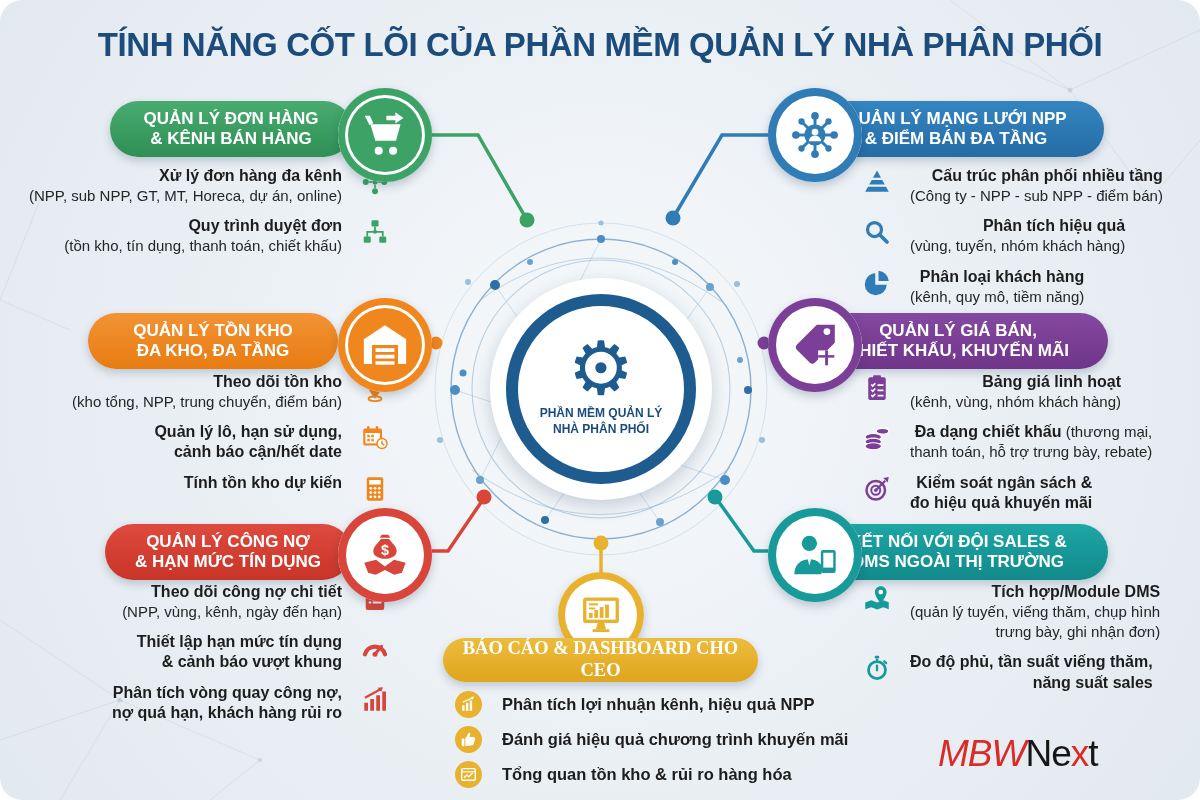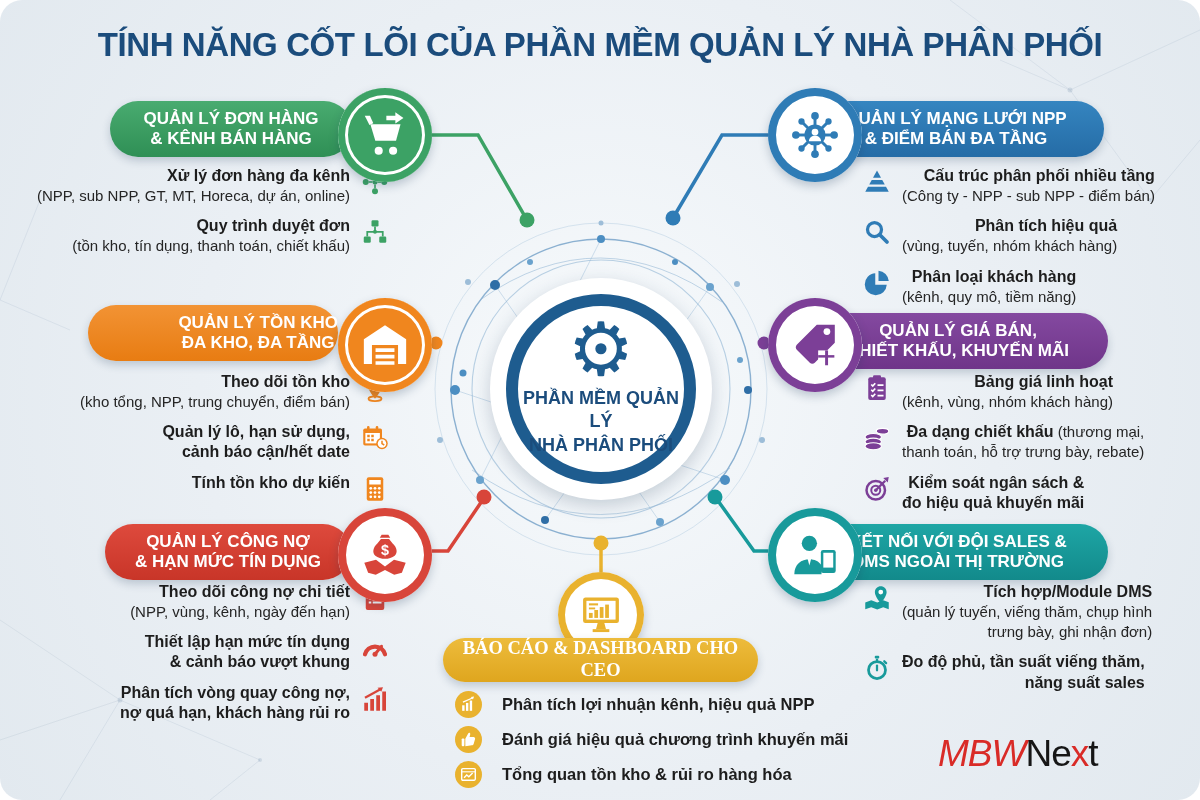--- a/index.html
+++ b/index.html
@@ -33,38 +33,38 @@
   .g-yellow{background:linear-gradient(180deg,#edbc3c,#dfa61e);font-family:Liberation Serif, serif;}
   .solid-green{background:#3ca265;box-shadow:inset 0 0 0 7px #3ca265, inset 0 0 0 10px #fff,0 4px 10px rgba(30,60,90,.25);color:#fff;}
   .solid-orange{background:#f0861e;box-shadow:inset 0 0 0 7px #f0861e, inset 0 0 0 10px #fff,0 4px 10px rgba(30,60,90,.25);color:#fff;}
   .ring-red{box-shadow:inset 0 0 0 8px #d8453a,0 4px 10px rgba(30,60,90,.25);color:#d8453a;}
   .ring-blue{box-shadow:inset 0 0 0 8px #2f7cb6,0 4px 10px rgba(30,60,90,.25);color:#2f7cb6;}
   .ring-purple{box-shadow:inset 0 0 0 8px #7c3f97,0 4px 10px rgba(30,60,90,.25);color:#7c3f97;}
   .ring-teal{box-shadow:inset 0 0 0 8px #189a9b,0 4px 10px rgba(30,60,90,.25);color:#189a9b;}
   .ring-yellow{box-shadow:inset 0 0 0 7px #e9b22e,0 4px 10px rgba(30,60,90,.25);color:#e9b22e;}
   
   .items{z-index:3;}
-  .row{display:flex;gap:10px;align-items:flex-start;margin-bottom:10px;}
+  .row{display:flex;gap:18px;align-items:flex-start;margin-bottom:10px;}
   .row.toright{justify-content:flex-end;}
   .row p{margin:0;white-space:pre-line;line-height:1.26;color:#1d1d1d;text-align:right;}
   .row .b{font-weight:700;font-size:16px;}
   .row .n{font-weight:400;font-size:15px;color:#252525;}
   .toright p{text-align:right;}
   .sicon{flex:0 0 30px;width:30px;height:32px;margin-top:1px;}
   .sicon svg{width:30px;height:30px;}
   .c-green{color:#3ca265;} .c-orange{color:#f0861e;} .c-red{color:#d8453a;}
   .c-blue{color:#2f7cb6;} .c-purple{color:#7c3f97;} .c-teal{color:#189a9b;}
   
   .hub-outer{left:490px;top:278px;width:222px;height:222px;border-radius:50%;background:#fff;
     box-shadow:0 6px 18px rgba(30,60,90,.22);z-index:2;}
   .hub-ring{left:506px;top:294px;width:190px;height:190px;border-radius:50%;background:#fff;
     box-sizing:border-box;border:12px solid #1e5c8f;z-index:2;display:flex;flex-direction:column;
     align-items:center;justify-content:center;}
   .hub-gear{font-size:74px;line-height:1;color:#1e5c8f;margin-top:-8px;}
-  .hub-label{font-size:18px;font-weight:700;color:#1b4c7c;text-align:center;line-height:1.3;}
+  .hub-label{font-size:12px;font-weight:700;color:#1b4c7c;text-align:center;line-height:1.3;}
   
   .brow{display:flex;gap:20px;align-items:center;margin-bottom:8px;}
   .brow .bt{font-weight:700;font-size:16.5px;color:#1d1d1d;}
   .bicon{width:27px;height:27px;border-radius:50%;background:#e9b22e;display:flex;align-items:center;justify-content:center;flex:0 0 27px;}
   .bicon svg{width:19px;height:19px;}
   
   .logo{left:938px;top:733px;font-size:37px;font-weight:400;letter-spacing:-1px;z-index:3;}
   .logo .mbw{color:#d92b27;font-style:italic;}
   .logo .nx{color:#161616;} .logo .nxr{color:#d92b27;}
 </style>
@@ -203,21 +203,21 @@
               <circle cx="12" cy="11.8" r="1.6"></circle>
             </g>
             <g stroke="currentColor" stroke-width="1.4" fill="none">
               <path d="M12 7.5v4.3M5.8 15.5v-3.7h12.4v3.7"></path>
             </g>
           </svg>
         </span>
     </div>
   </div>
 
-  <div class="abs pill g-orange" style="left:88px;top:305px;width:250px;justify-content:flex-end;">
+  <div class="abs pill g-orange" style="left:88px;top:313px;width:250px;">
     <span>QUẢN LÝ TỒN KHO
 ĐA KHO, ĐA TẦNG</span>
   </div>
   <div class="abs bigc solid-orange" style="left:338px;top:298px;">
     <svg viewBox="0 0 24 24">
         <g fill="#fff">
           <path d="M12 3.2 2.6 9.4V20.4h3.6v-8.4h11.6v8.4h3.6V9.4z"></path>
           <path d="M7.8 13.4h8.4v1.7H7.8zm0 2.9h8.4V18H7.8zm0 2.9h8.4v1.6H7.8z"></path>
         </g>
       </svg>

